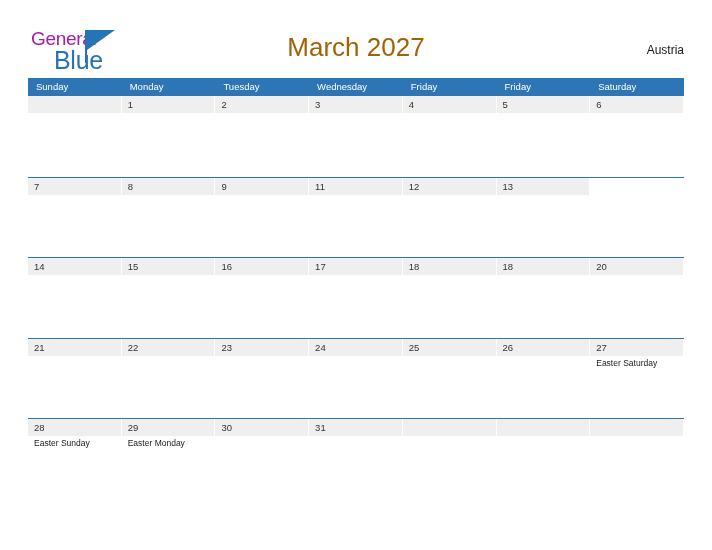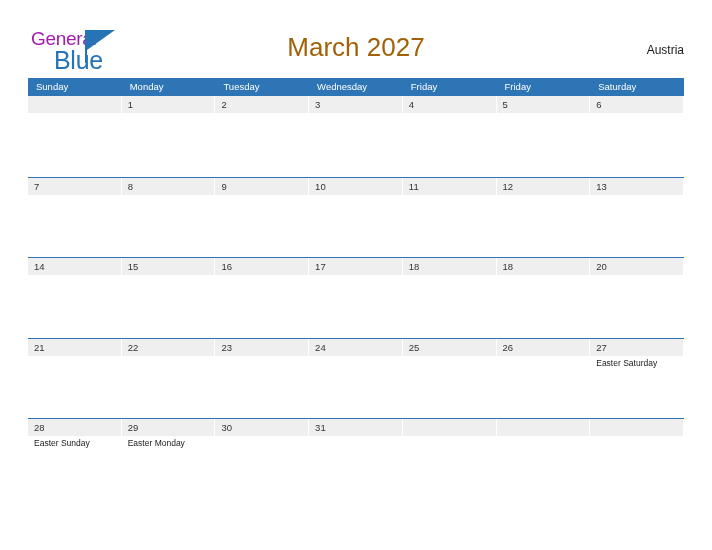--- a/index.html
+++ b/index.html
@@ -249,25 +249,20 @@
         <div class="day-number">8</div>
         <div class="day-event"></div>
       </div>
       <div class="day-cell">
         <div class="day-band"></div>
         <div class="day-number">9</div>
         <div class="day-event"></div>
       </div>
       <div class="day-cell">
         <div class="day-band"></div>
-        <div class="day-number">10</div>
-        <div class="day-event"></div>
-      </div>
-      <div class="day-cell">
-        <div class="day-band"></div>
         <div class="day-number">11</div>
         <div class="day-event"></div>
       </div>
       <div class="day-cell">
         <div class="day-band"></div>
         <div class="day-number">12</div>
         <div class="day-event"></div>
       </div>
       <div class="day-cell">
         <div class="day-band"></div>

